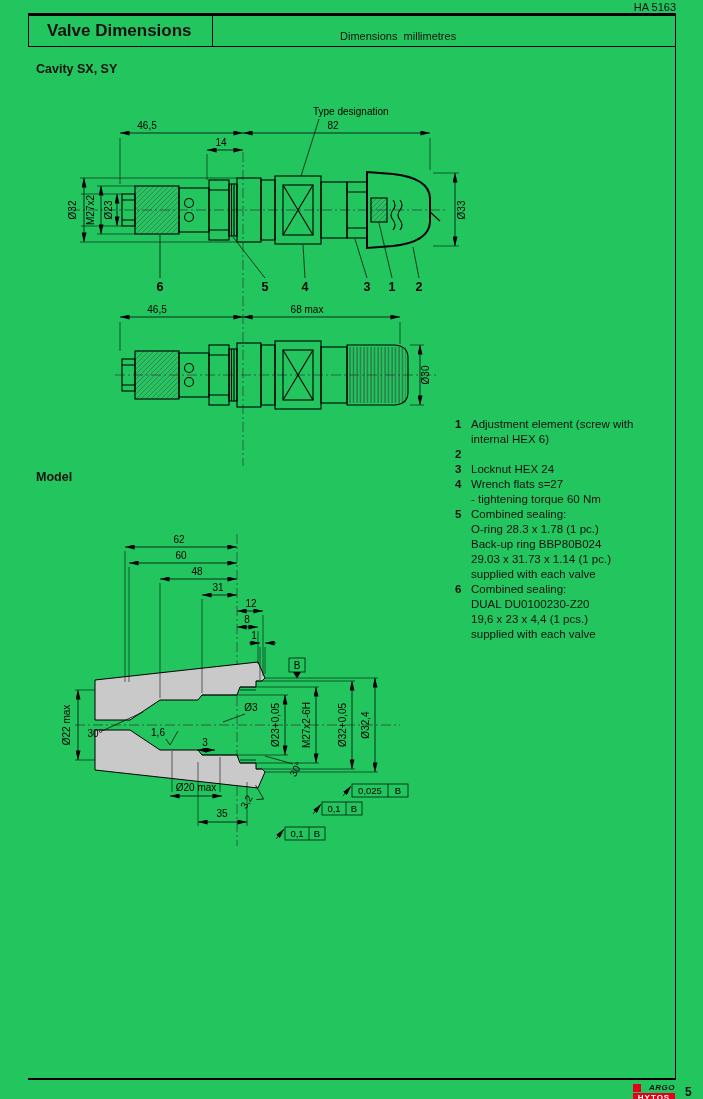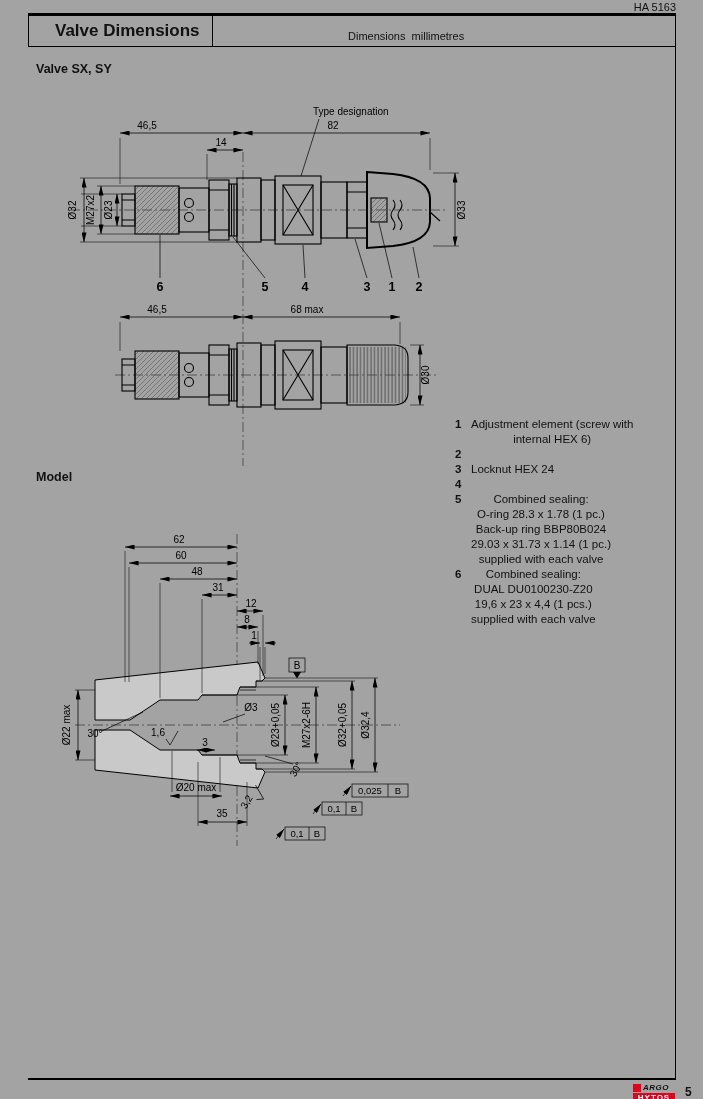--- a/index.html
+++ b/index.html
@@ -1,34 +1,34 @@
 <!DOCTYPE html>
 <html><head>
 <meta charset="utf-8">
 <style>
   * { margin:0; padding:0; box-sizing:border-box; }
   body { background:#e8e8e8; font-family:"Liberation Sans", sans-serif; }
-  .page { position:relative; width:703px; height:1099px; background:#a3a3a3; color:#111; overflow:hidden; margin:0 auto; }
+  .page { position:relative; width:703px; height:1099px; background:#22c55e; color:#111; overflow:hidden; margin:0 auto; }
   .abs { position:absolute; }
   .doc-code { top:1px; right:27px; font-size:11px; }
   .rule-top { left:28px; top:13px; width:648px; height:3px; background:#000; }
   .title-box { left:28px; top:16px; width:185px; height:31px; border:1.5px solid #000; border-top:none;
-               display:flex; align-items:center; padding-left:26px; font-size:17px; font-weight:bold; }
-  .units { left:340px; top:30px; font-size:11px; white-space:pre;margin-left:8px; }
+               display:flex; align-items:center; padding-left:18px; font-size:17px; font-weight:bold; }
+  .units { left:340px; top:30px; font-size:11px; white-space:pre; }
   .rule-header { left:28px; top:46px; width:648px; height:1px; background:#000; }
   .rule-right { left:675px; top:13px; width:1px; height:1067px; background:#000; }
   .rule-bottom { left:28px; top:1078px; width:648px; height:2px; background:#000; }
   .h-model { left:36px; top:62px; font-size:12.5px; font-weight:bold; }
   .h-cavity { left:36px; top:470px; font-size:12.5px; font-weight:bold; }
   .legend { left:455px; top:417px; width:240px; font-size:11.5px; line-height:15px; }
   .legend-item { display:flex; gap:7px; }
   .legend-num { font-weight:bold; min-width:9px; }
-  .legend-text { white-space:pre-line;text-align:center; }
+  .legend-text { white-space:pre-line; }
   .logo { left:633px; top:1083px; width:42px; }
-  .logo-top { display:flex; align-items:center; gap:2px; height:9px; }
+  .logo-top { display:flex; align-items:center; gap:2px; height:9px;justify-content:space-between; }
   .logo-sq { width:8px; height:8px; background:#e2001a; display:inline-block; }
   .logo-argo { font-size:8px; font-weight:bold; font-style:italic; letter-spacing:.5px; }
   .logo-hytos { margin-top:1px; background:#e2001a; color:#fff; font-size:8px; font-weight:bold;
                 text-align:center; height:10px; line-height:10px; letter-spacing:1px; }
   .pageno { left:685px; top:1085px; font-size:12px; font-weight:bold; }
 
   
   svg text { font-family:"Liberation Sans", sans-serif; font-size:10px; fill:#000; }
   svg .ft { font-size:9.5px; }
   svg .co { font-size:12.5px; font-weight:bold; }
@@ -49,21 +49,21 @@
   <div class="abs doc-code">HA 5163</div>
   <div class="abs rule-top"></div>
   <div class="abs title-box">
     <span>Valve Dimensions</span>
   </div>
   <div class="abs units">Dimensions  millimetres</div>
   <div class="abs rule-header"></div>
   <div class="abs rule-right"></div>
   <div class="abs rule-bottom"></div>
 
-  <div class="abs h-model">Valve SX, SY</div>
+  <div class="abs h-model">Cavity SX, SY</div>
   <div class="abs h-cavity">Model</div>
 
   <svg class="abs" style="left:55px; top:100px;" width="420" height="370" viewBox="0 0 420 370">
     <defs>
       <marker id="ar1" viewBox="0 0 12 6" refX="11.5" refY="3" markerWidth="10" markerHeight="5" orient="auto-start-reverse" markerUnits="userSpaceOnUse">
           <path d="M0,0L12,3L0,6Z"></path>
         </marker>
       <pattern id="ha1" width="5" height="5" patternUnits="userSpaceOnUse">
         <path d="M0,5L5,0" stroke="#555" stroke-width="0.6"></path>
         </pattern>
@@ -314,20 +314,22 @@
     </div>
     <div class="legend-item">
       <div class="legend-num">2</div>
     </div>
     <div class="legend-item">
       <div class="legend-num">3</div>
       <div class="legend-text">Locknut HEX 24</div>
     </div>
     <div class="legend-item">
       <div class="legend-num">4</div>
+      <div class="legend-text">Wrench flats s=27
+- tightening torque 60 Nm</div>
     </div>
     <div class="legend-item">
       <div class="legend-num">5</div>
       <div class="legend-text">Combined sealing:
 O-ring 28.3 x 1.78 (1 pc.)
 Back-up ring BBP80B024
 29.03 x 31.73 x 1.14 (1 pc.)
 supplied with each valve</div>
     </div>
     <div class="legend-item">

